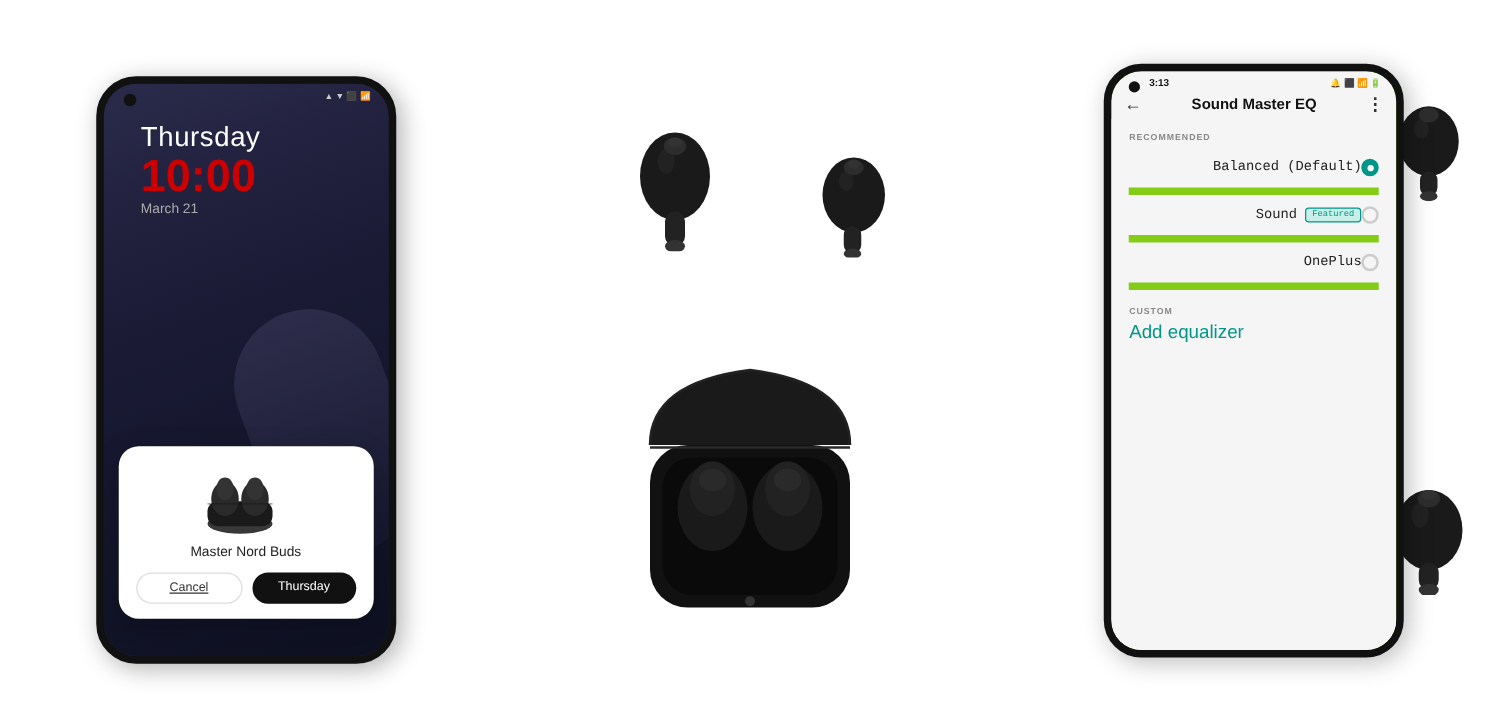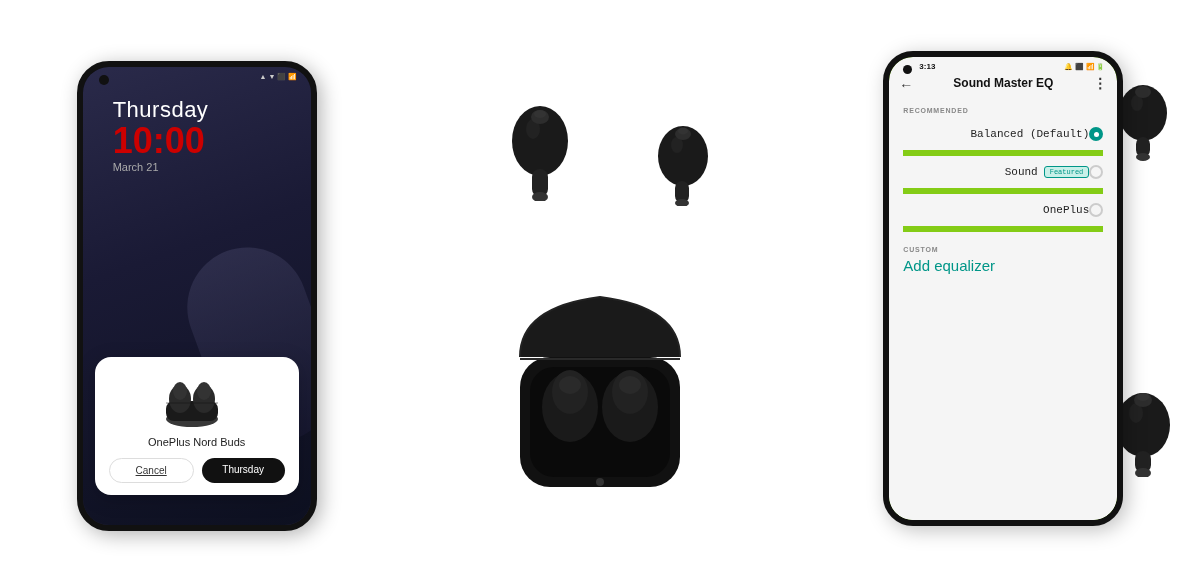--- a/index.html
+++ b/index.html
@@ -436,21 +436,21 @@
               <ellipse cx="18" cy="26" rx="11" ry="14" fill="#2a2a2a"></ellipse>
               <ellipse cx="18" cy="18" rx="7" ry="9" fill="#333"></ellipse>
 
               <ellipse cx="42" cy="26" rx="11" ry="14" fill="#2a2a2a"></ellipse>
               <ellipse cx="42" cy="18" rx="7" ry="9" fill="#333"></ellipse>
 
               <line x1="4" y1="30" x2="56" y2="30" stroke="#111" stroke-width="1" opacity="0.5"></line>
             </svg>
           </div>
 
-          <div class="dialog-product-name">OnePlus Nord Buds</div>
+          <div class="dialog-product-name">Master Nord Buds</div>
 
           <div class="dialog-buttons">
             <div class="btn-cancel">Cancel</div>
             <div class="btn-connect">Thursday</div>
           </div>
         </div>
 
       </div>
     </div>
   </div>

